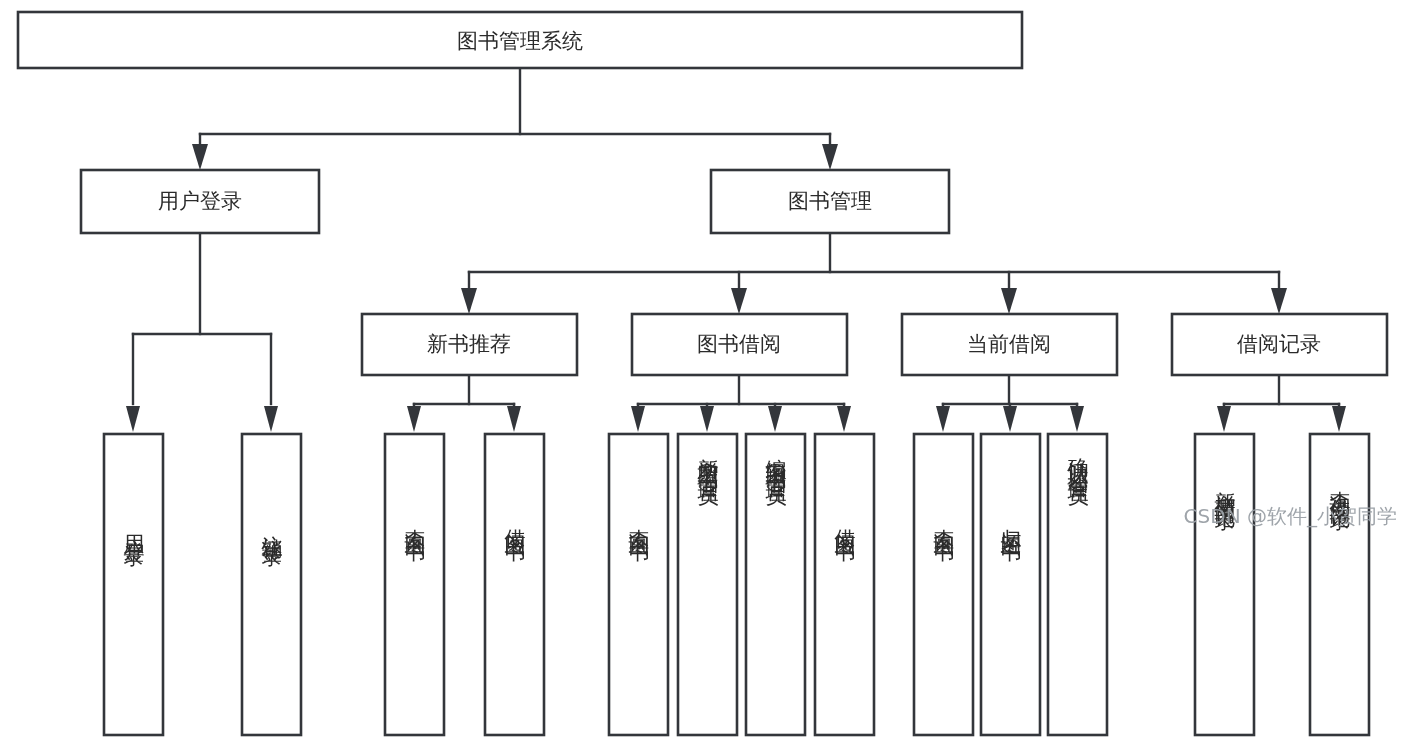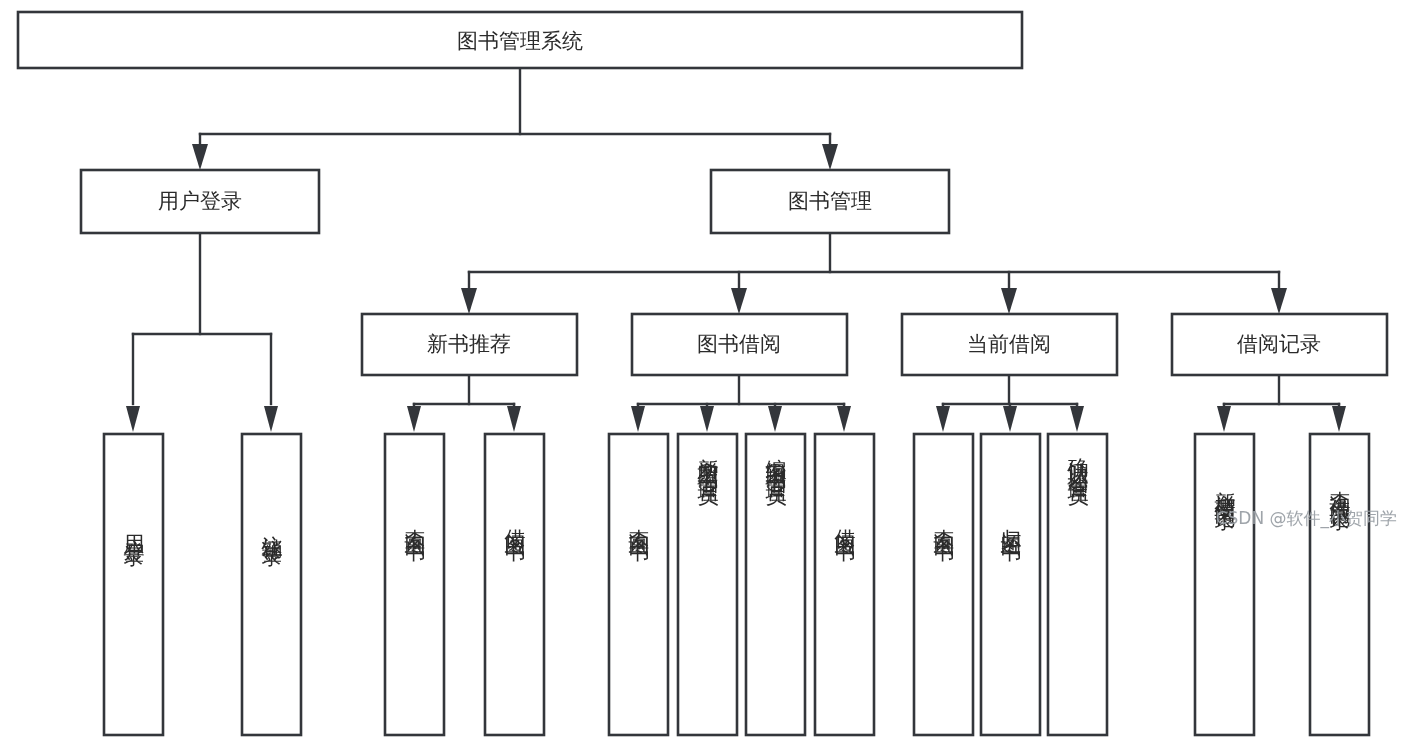--- a/index.html
+++ b/index.html
@@ -65,21 +65,21 @@
     line-height: 1;
     letter-spacing: 4px;
     color: #2b2b2b;
     white-space: nowrap;
   }
   .watermark {
     position: absolute;
     right: 8px;
     bottom: 4px;
     font-family: "DejaVu Sans", "Liberation Sans", sans-serif;
-    font-size: 17px;
+    font-size: 20px;
     color: #9aa0a6;
     opacity: 0.95;
     white-space: nowrap;
     pointer-events: none;
   }
 </style>
 </head>
 <body>
 
 <div id="diagram-root">

